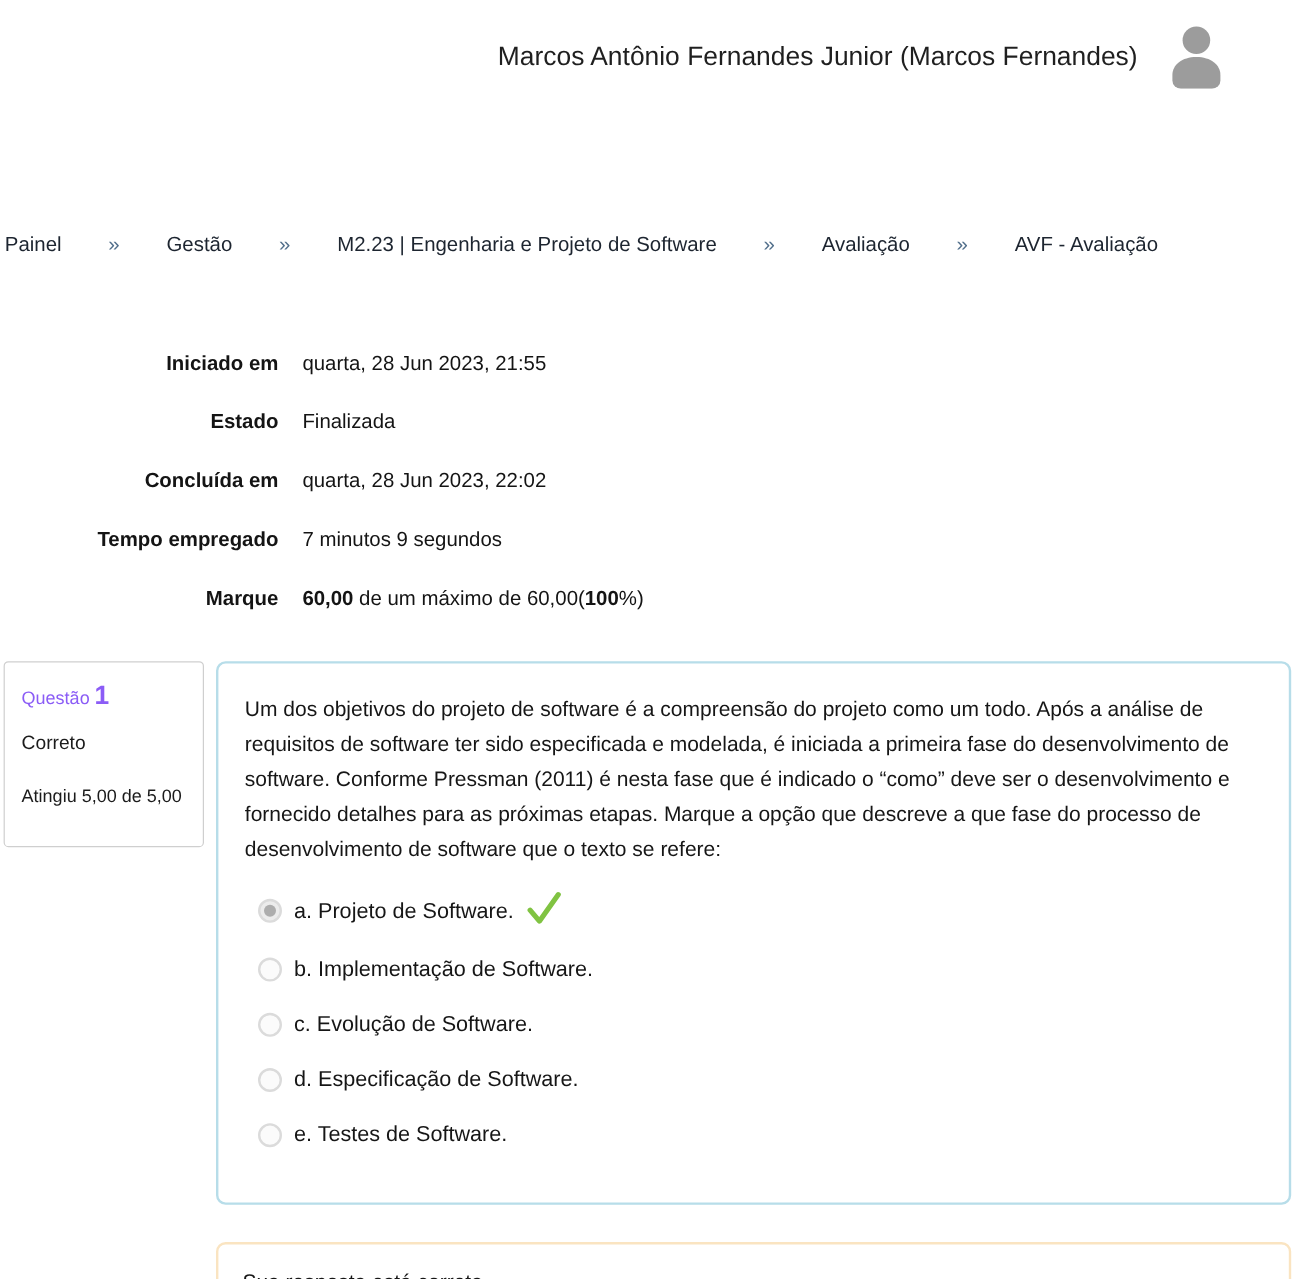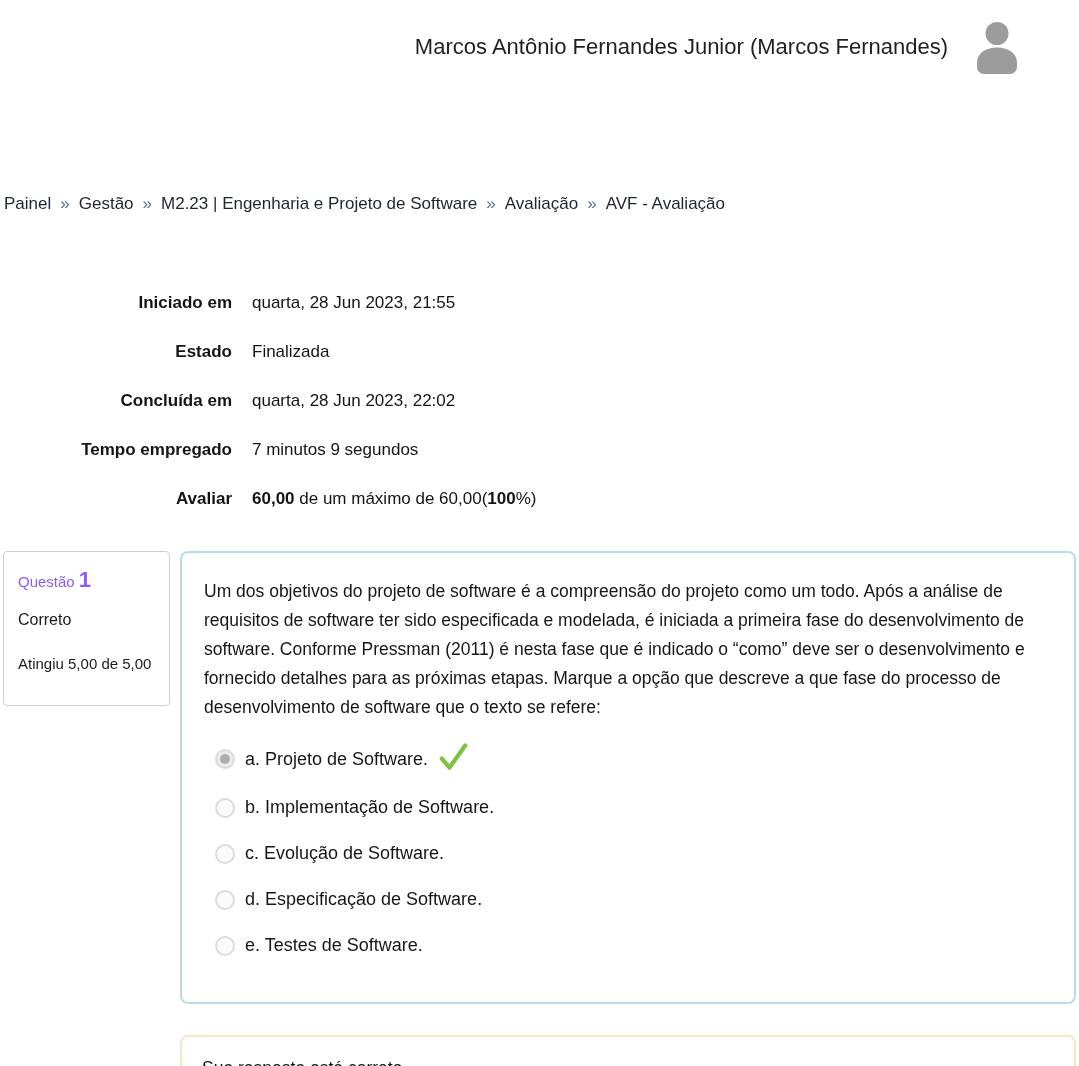--- a/index.html
+++ b/index.html
@@ -26,20 +26,21 @@
   .avatar svg { display: block; }
 
   
   .breadcrumb {
     margin: 114px 0 0 4px;
     font-size: 17px;
     display: flex;
     align-items: center;
     flex-wrap: nowrap;
     white-space: nowrap;
+    gap: 30px;
   }
   .crumb { color: #1d2530; cursor: pointer; }
   .crumb-sep { color: #53708c; margin: 0 9px; font-size: 17px; }
 
   
   .summary { margin-top: 72px; }
   .summary-row { display: flex; align-items: center; height: 33px; font-size: 17px; margin-top: 16px; }
   .summary-label { width: 232px; text-align: right; font-weight: bold; color: #141414; }
   .summary-value { padding-left: 20px; color: #141414; }
   .b { font-weight: bold; }
@@ -150,21 +151,21 @@
   </div>
   <div class="summary-row">
     <span class="summary-label">Concluída em</span>
     <span class="summary-value">quarta, 28 Jun 2023, 22:02</span>
   </div>
   <div class="summary-row">
     <span class="summary-label">Tempo empregado</span>
     <span class="summary-value">7 minutos 9 segundos</span>
   </div>
   <div class="summary-row">
-    <span class="summary-label">Avaliar</span>
+    <span class="summary-label">Marque</span>
     <span class="summary-value"><span class="b">60,00</span><span> de um máximo de 60,00(</span><span class="b">100</span><span>%)</span></span>
   </div>
 </div>
 
 <div class="question-area">
   <div class="q-info">
     <div class="q-no-line"><span>Questão</span><span class="q-no">1</span></div>
     <div class="q-state">Correto</div>
     <div class="q-points">Atingiu 5,00 de 5,00</div>
   </div>

